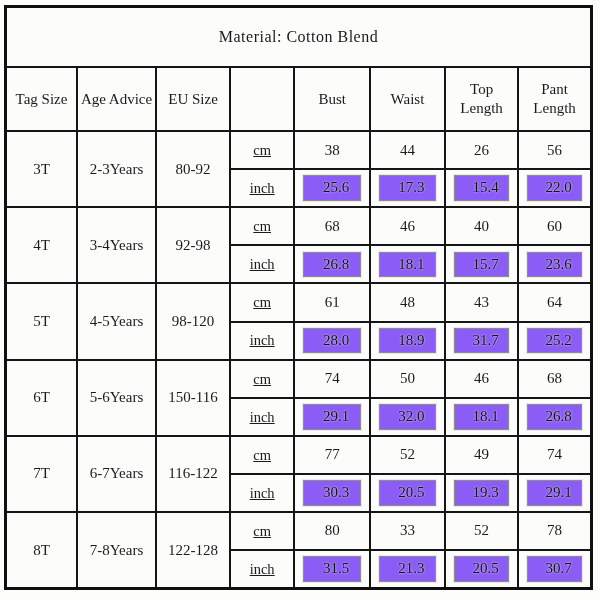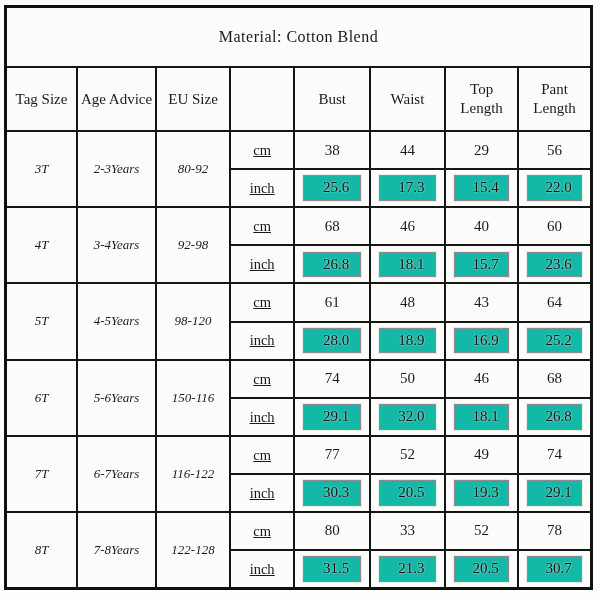--- a/index.html
+++ b/index.html
@@ -46,31 +46,30 @@
   }
   .head-row th {
     height: 62px;
     font-size: 15px;
   }
   .sub-row td {
     height: 36px;
     font-size: 15px;
   }
   td.span-cell {
-    font-size: 13px;
-    font-style: italic;
+    font-size: 15px;
   }
   td.unit-cell {
     font-size: 14.5px;
     text-decoration: underline;
   }
   .gray-val {
     margin: 4px 6px;
     padding: 2px 0 3px 8px;
-    background: #14b8a6;
+    background: #8b5cf6;
     border: 1px solid #8d8d8d;
     box-shadow: 0 0 0 1px #e9e9e9;
     font-size: 15px;
     color: #111;
     text-shadow: 0 0 2px #f2f2f2;
   }
 </style>
 </head>
 <body>
 
@@ -101,21 +100,21 @@
     <th>Pant Length</th>
   </tr>
 
   <tr class="sub-row">
     <td rowspan="2" class="span-cell">3T</td>
     <td rowspan="2" class="span-cell">2-3Years</td>
     <td rowspan="2" class="span-cell">80-92</td>
     <td class="unit-cell">cm</td>
     <td>38</td>
     <td>44</td>
-    <td>29</td>
+    <td>26</td>
     <td>56</td>
   </tr>
   <tr class="sub-row">
     <td class="unit-cell">inch</td>
     <td>
             <div class="gray-val">25.6</div>
           </td>
     <td>
             <div class="gray-val">17.3</div>
           </td>
@@ -165,21 +164,21 @@
   </tr>
   <tr class="sub-row">
     <td class="unit-cell">inch</td>
     <td>
             <div class="gray-val">28.0</div>
           </td>
     <td>
             <div class="gray-val">18.9</div>
           </td>
     <td>
-            <div class="gray-val">16.9</div>
+            <div class="gray-val">31.7</div>
           </td>
     <td>
             <div class="gray-val">25.2</div>
           </td>
   </tr>
 
   <tr class="sub-row">
     <td rowspan="2" class="span-cell">6T</td>
     <td rowspan="2" class="span-cell">5-6Years</td>
     <td rowspan="2" class="span-cell">150-116</td>

